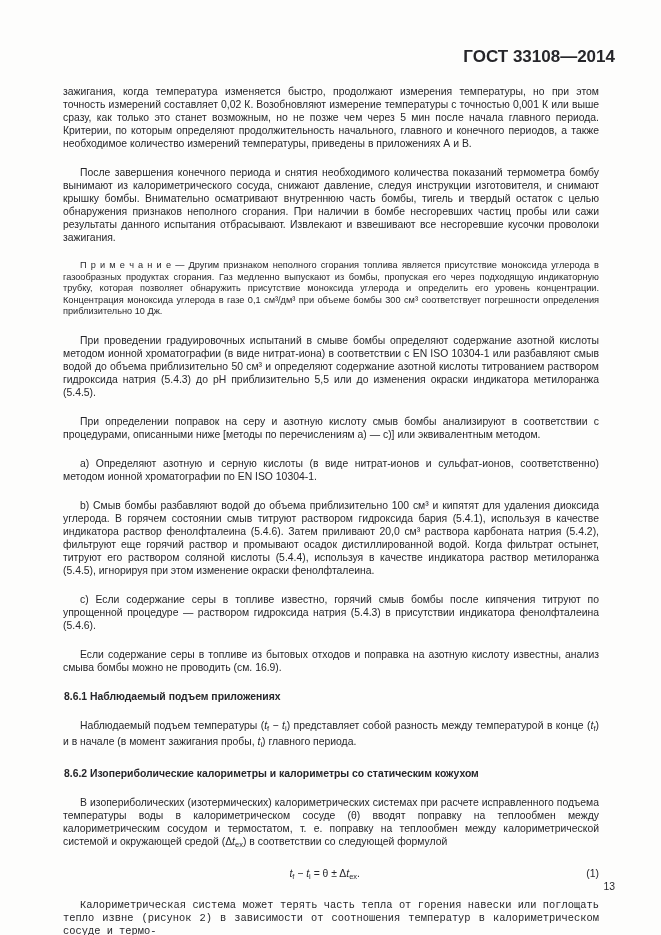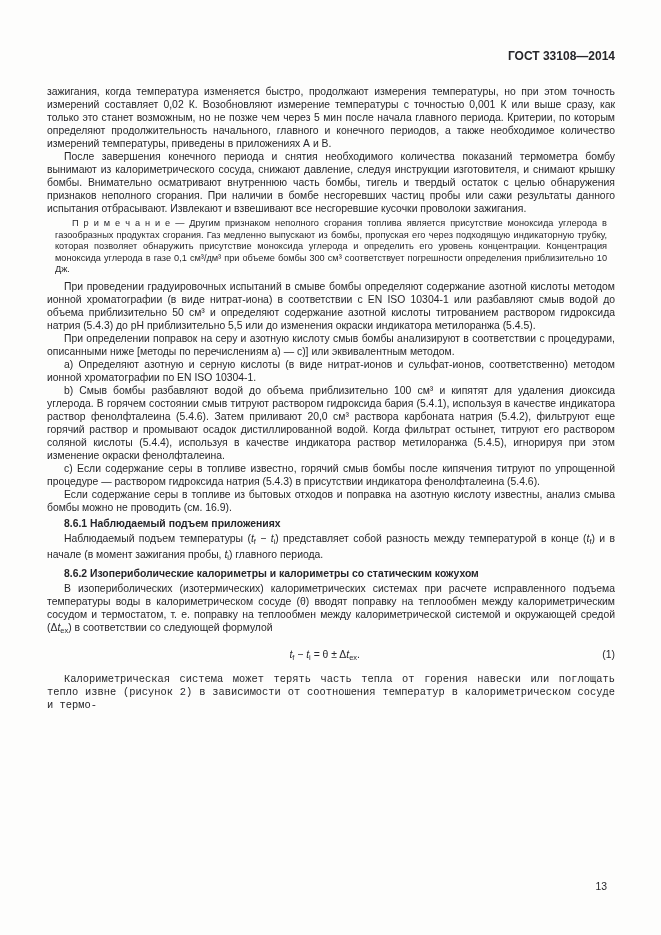--- a/index.html
+++ b/index.html
@@ -3,33 +3,33 @@
 <meta charset="utf-8">
 <style>
   html, body { margin: 0; padding: 0; background: #ececec; }
   .page {
     width: 661px; height: 935px; background: #fdfdfc; margin: 0 auto;
     position: relative; box-sizing: border-box;
     padding: 50px 46px 0 47px;
     font-family: "Liberation Sans", "DejaVu Sans", sans-serif;
     font-size: 10.4px; line-height: 13px; color: #26262a;
   }
-  .doc-header { text-align: right; font-weight: bold; font-size: 12px; margin-bottom: 22px; }
-  p.para { margin: 0; text-align: justify; text-indent: 17px; }
+  .doc-header { text-align: right; font-weight: bold; font-size: 17px; margin-bottom: 22px; }
+  p.para { margin: 16px; text-align: justify; text-indent: 17px; }
   p.para.noindent { text-indent: 0; }
   .heading { font-weight: bold; margin: 9px 0 7px; text-indent: 17px; }
   .subheading { font-weight: bold; margin: 3px 0 2px; text-indent: 17px; }
-  .note { font-size: 9.2px; line-height: 11.5px; margin: 3px 8px 4px; text-align: justify; text-indent: 17px; }
-  .formula-row { display: flex; align-items: baseline; margin: 11px 0 9px; }
+  .note { font-size: 9.2px; line-height: 11.5px; margin: 3px 16px 4px; text-align: justify; text-indent: 17px; }
+  .formula-row { display: flex; align-items: baseline; margin: 11px 16px 9px; }
   .formula { flex: 1; text-align: center; }
   .eq-number { text-align: right; }
   .sub { font-size: 0.72em; vertical-align: -0.28em; }
   .i { font-style: italic; }
   .gap-top { margin-top: 11px; font-family: Liberation Mono, monospace; }
-  .page-number { position: absolute; right: 54px; bottom: 42px; font-size: 10.4px; }
+  .page-number { position: absolute; right: 46px; bottom: 42px; font-size: 10.4px; }
 </style>
 </head>
 <body>
 
 <div class="page">
 
   <div class="doc-header">
     <span>ГОСТ 33108—2014</span>
   </div>
 

